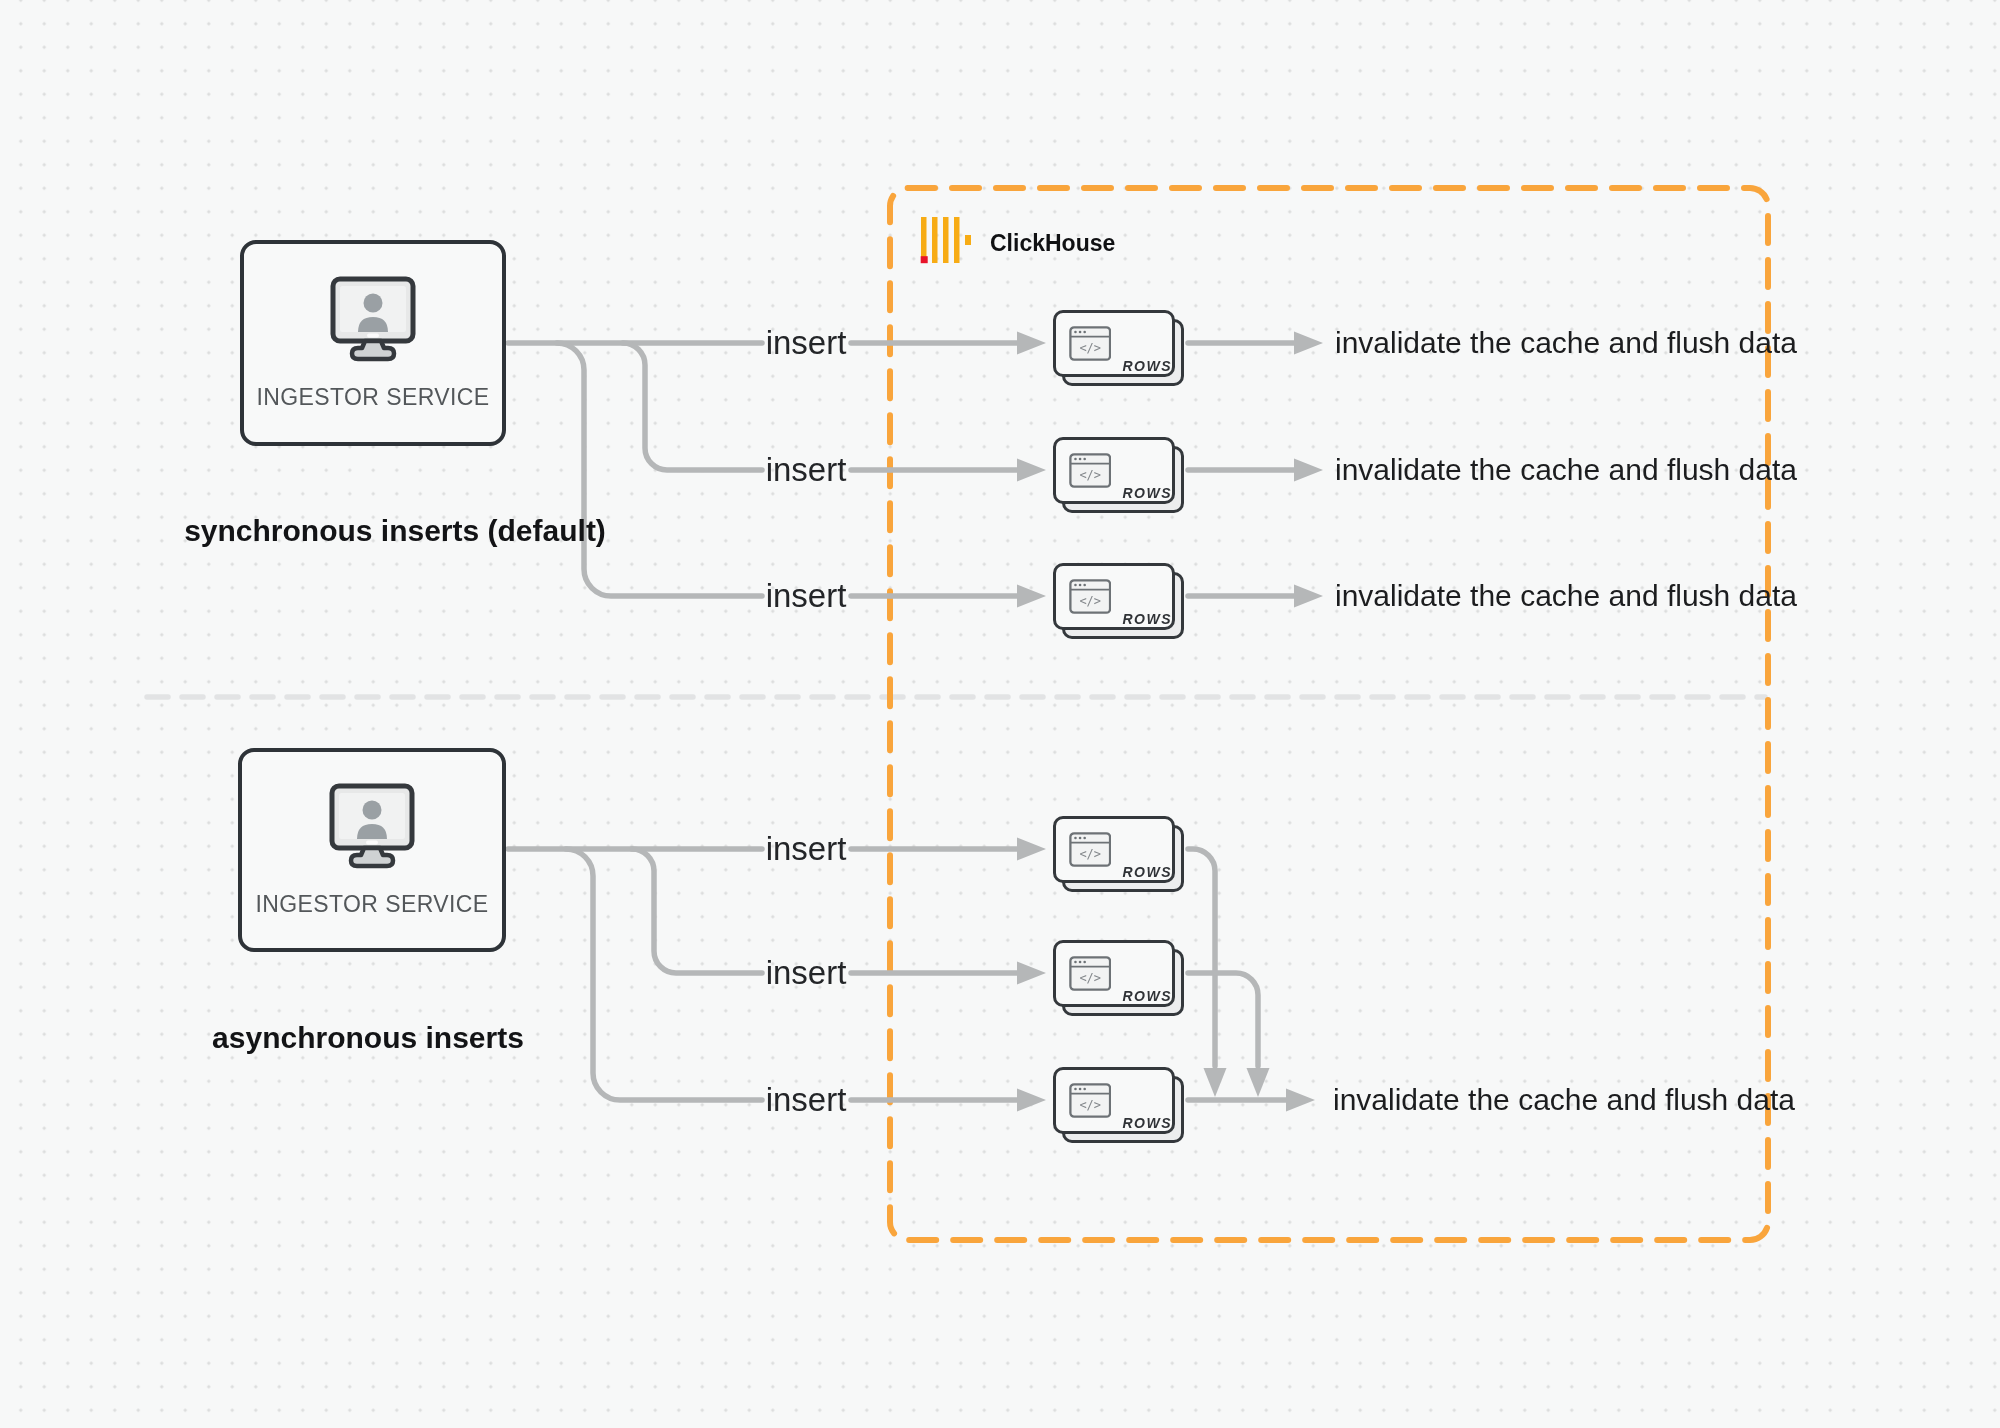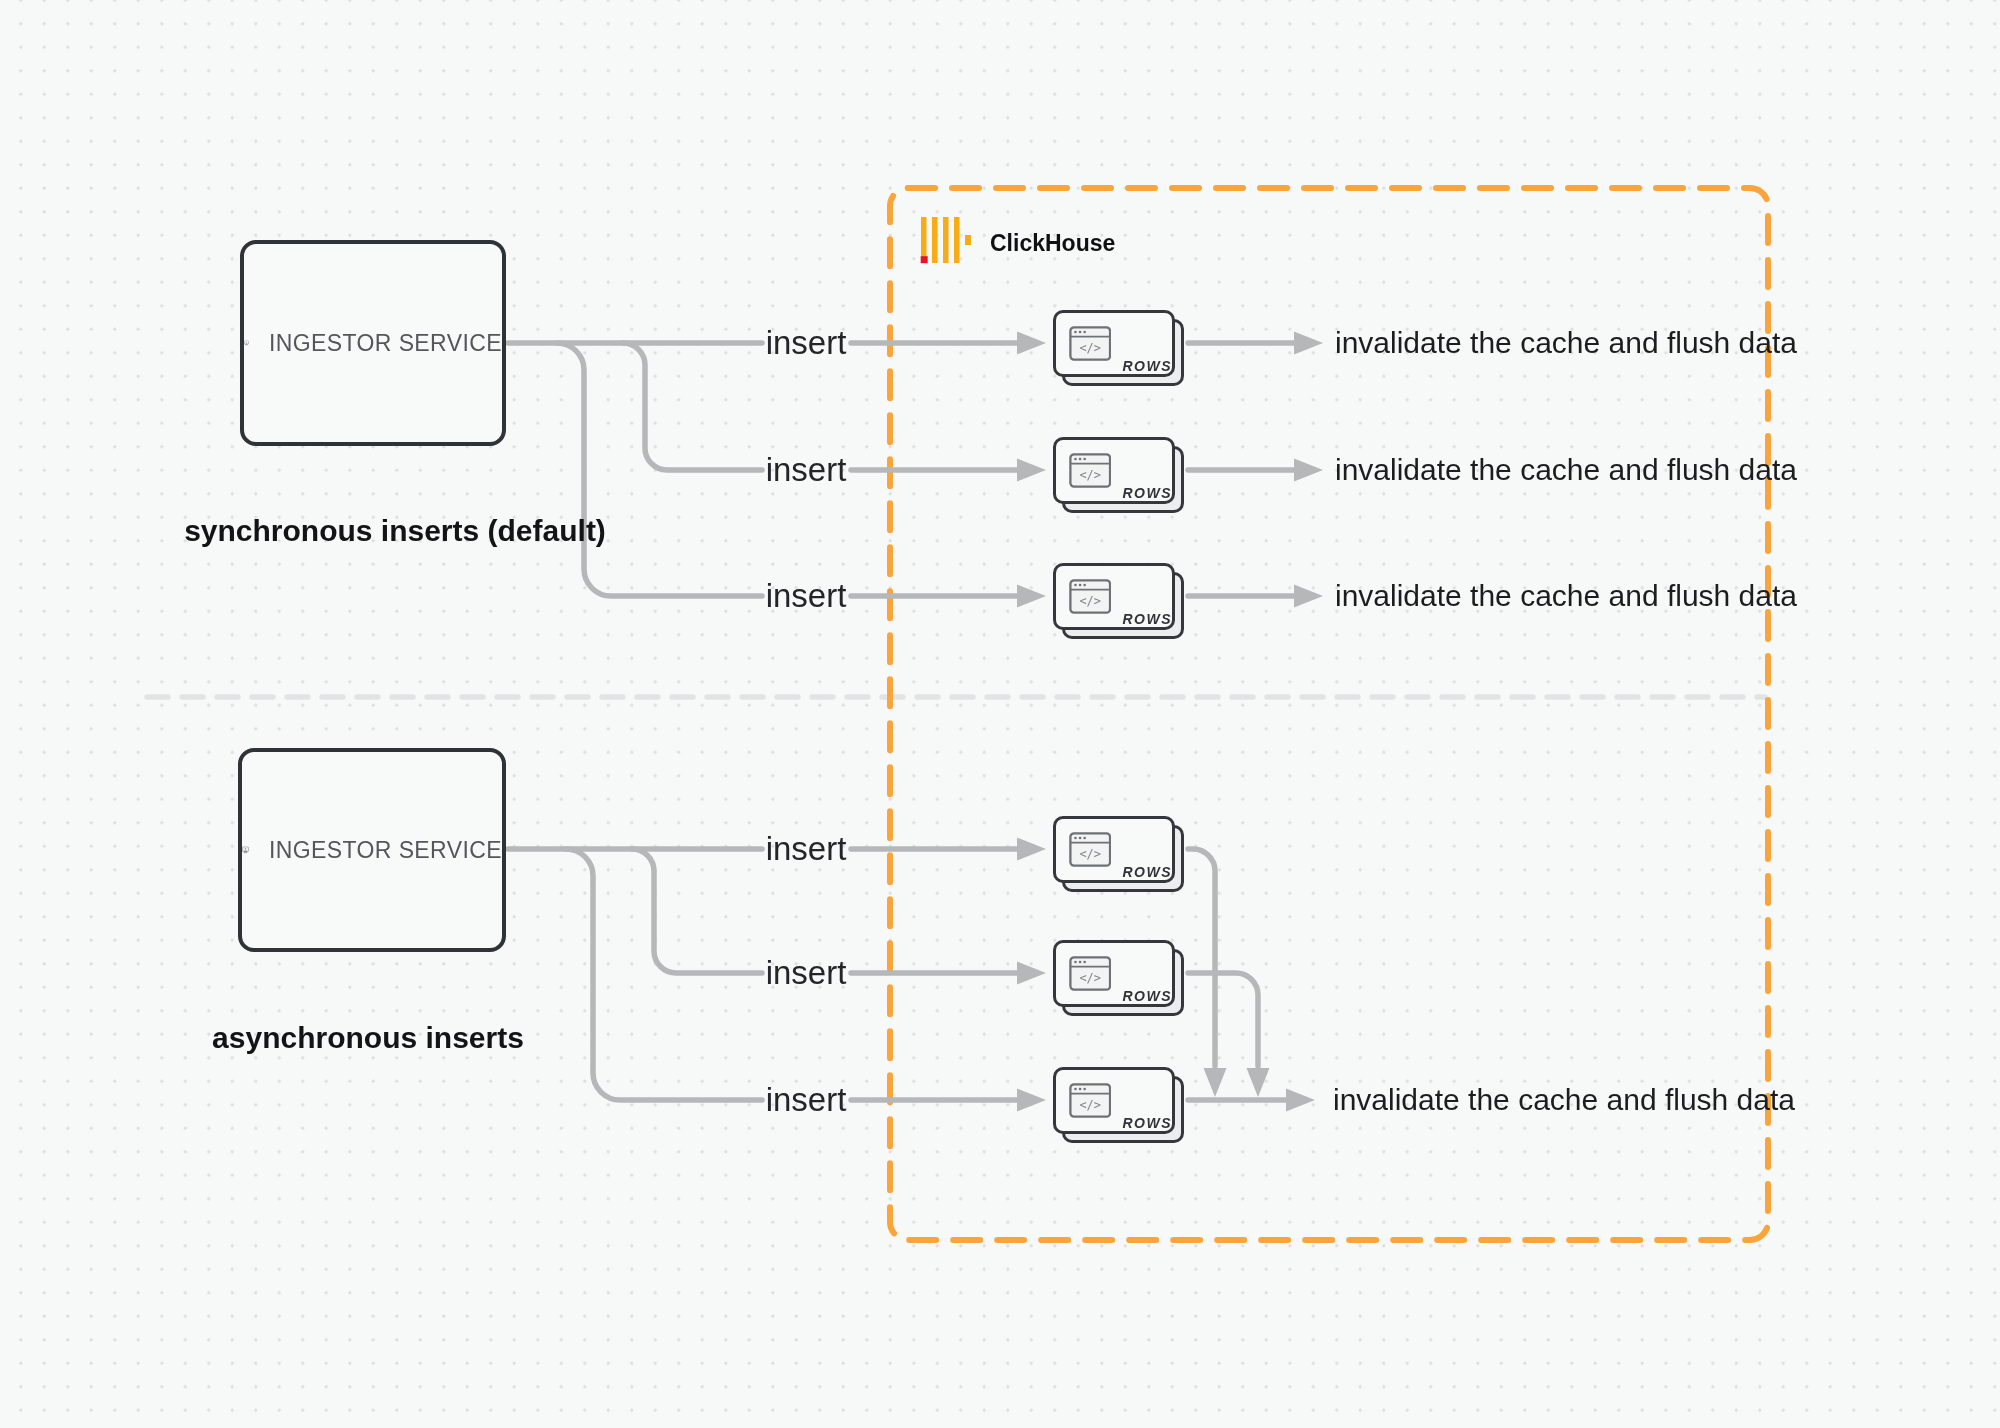--- a/index.html
+++ b/index.html
@@ -13,21 +13,21 @@
     background-size:23.5px 23.5px;
     background-position:9px 12px;
   }
   .wires{position:absolute;left:0;top:0;}
   .service-box{
     position:absolute;
     background:#f8f9f9;
     border:4px solid #2e3338;
     border-radius:16px;
     box-sizing:border-box;
-    display:flex;flex-direction:row;align-items:center;justify-content:center;
+    display:flex;flex-direction:column;align-items:center;justify-content:center;
     gap:20px;
   }
   .service-label{
     font-size:23px;color:#53575a;letter-spacing:.4px;white-space:nowrap;
   }
   .caption{
     position:absolute;transform:translate(-50%,-50%);
     font-size:30px;font-weight:bold;color:#131416;white-space:nowrap;
   }
   .insert-label{

